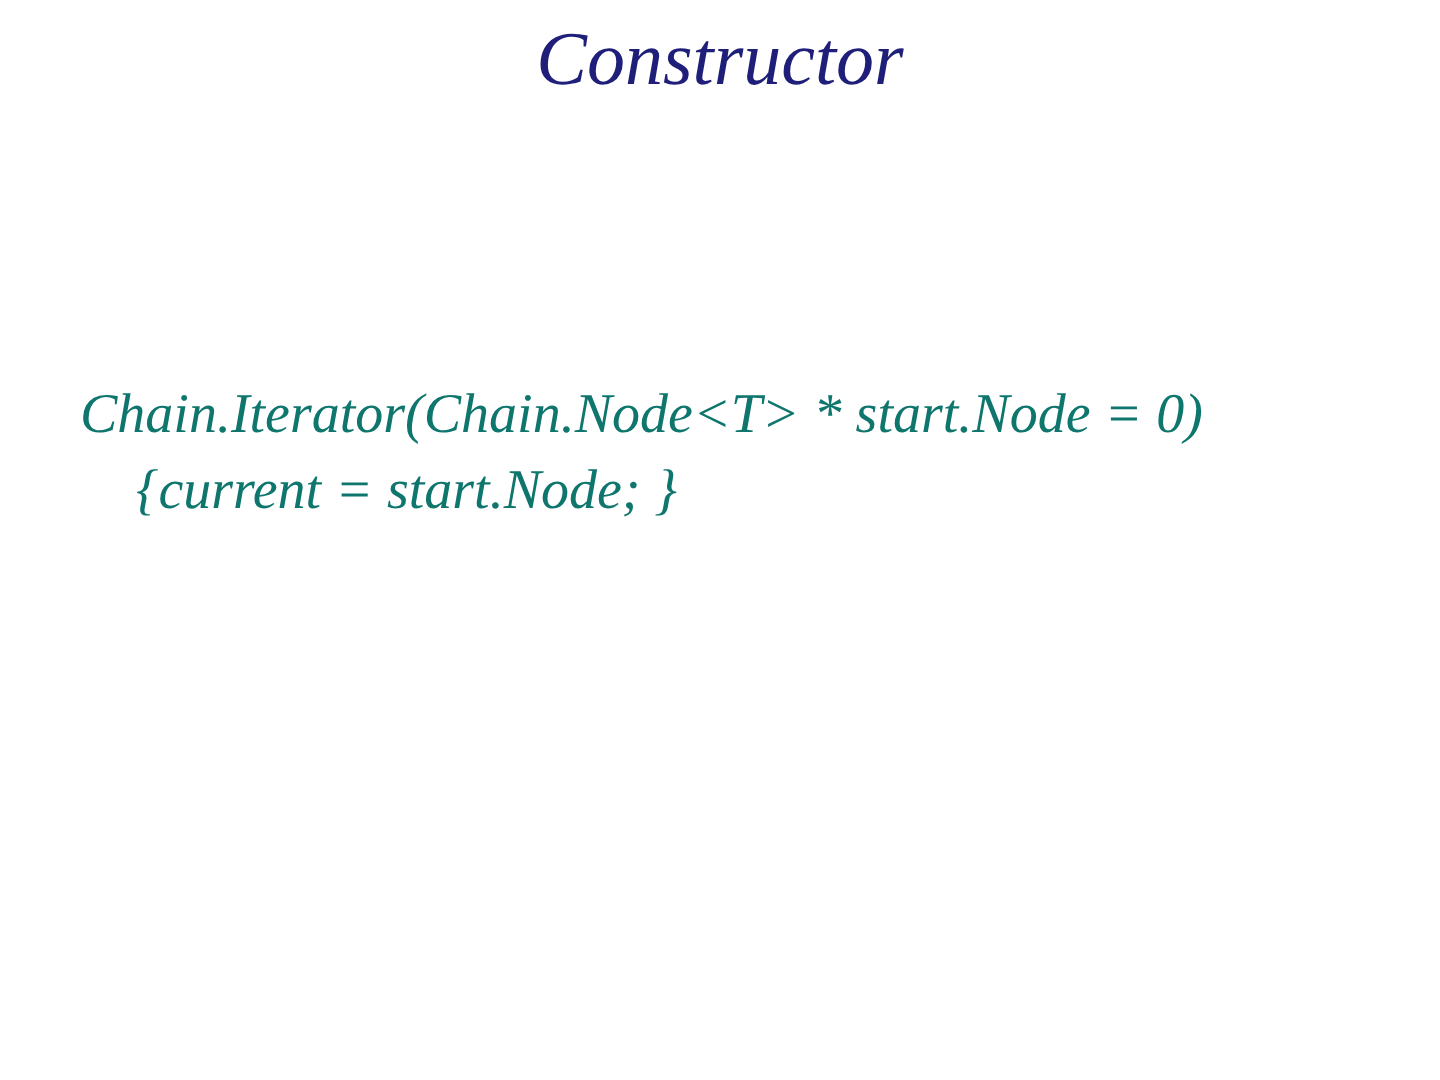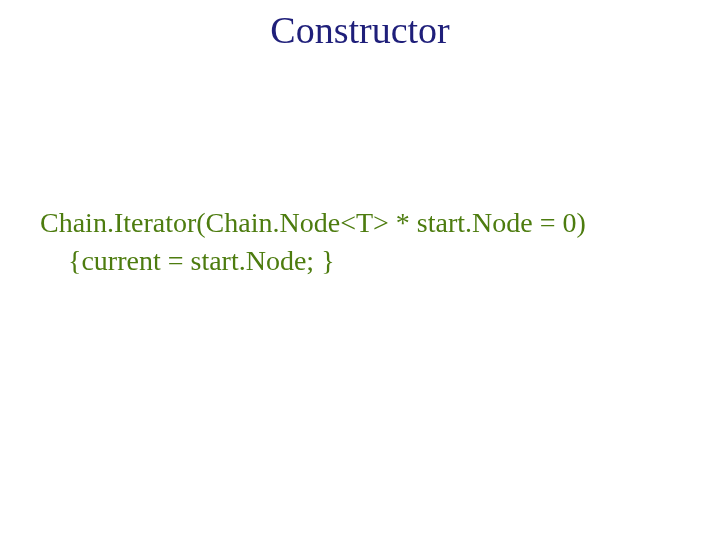--- a/index.html
+++ b/index.html
@@ -9,37 +9,38 @@
     height: 540px;
     background: #ffffff;
     font-family: "Times New Roman", Times, serif;
     overflow: hidden;
   }
   .slide {
     width: 720px;
     height: 447px;
     position: relative;
     box-sizing: border-box;
+    font-style: italic;
   }
   .title {
     position: absolute;
     top: 8px;
     left: 0;
     width: 100%;
     text-align: center;
     font-size: 38px;
     color: #1f1f7a;
     font-weight: normal;
   }
   .body {
     position: absolute;
-    top: 204px;
+    top: 189px;
     left: 40px;
     right: 40px;
-    color: #4d7c0f;
+    color: #0f766e;
     font-size: 28px;
     line-height: 1.35;
   }
   .body .line2 {
     padding-left: 28px;
   }
 </style>
 </head>
 <body>
 

